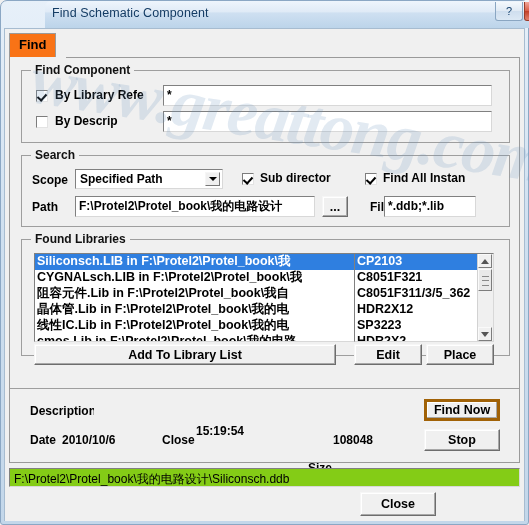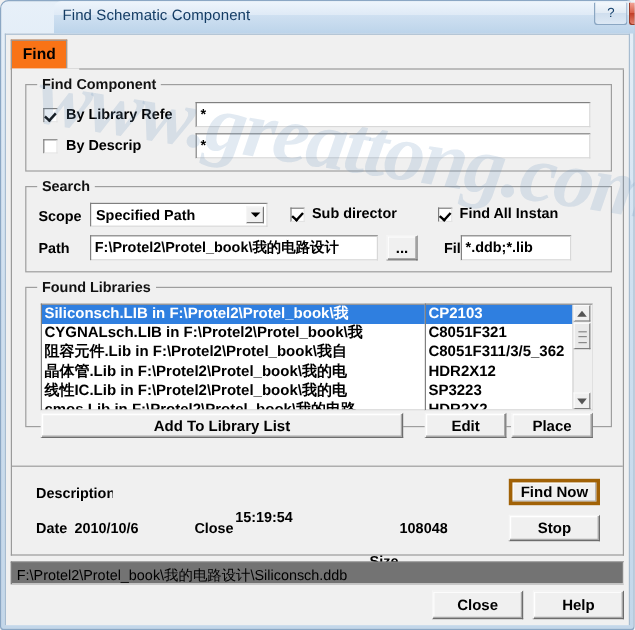--- a/index.html
+++ b/index.html
@@ -367,21 +367,21 @@
     width: 7px; height: 1px;
     background: #888;
   }
 
   
   #statusbar {
     position: absolute;
     left: 9px; top: 468px;
     width: 511px; height: 19px;
     box-sizing: border-box;
-    background: #737373;
+    background: #84cc16;
     border: 1px solid #808080;
     border-right-color: #d8d8d8;
     border-bottom-color: #d8d8d8;
     font-size: 12px;
     color: #000;
     padding: 2px 0 0 4px;
     white-space: nowrap;
     overflow: hidden;
     z-index: 3;
   }
@@ -513,16 +513,15 @@
       <div class="btn default" style="left:414px; top:11px; width:76px; height:22px;">Find Now</div>
       <div class="btn" style="left:414px; top:41px; width:76px; height:22px;">Stop</div>
     </div>
 
   </div>
 
   <div id="statusbar">F:\Protel2\Protel_book\我的电路设计\Siliconsch.ddb</div>
 
   <div id="footer-buttons" style="position:absolute; left:0; top:490px; width:529px; height:35px;">
     <div class="btn" style="left:360px; top:2px; width:76px; height:24px;">Close</div>
-    <div class="btn" style="left:444px; top:2px; width:76px; height:24px;">Help</div>
   </div>
 
 </div>
 
 </body></html>

